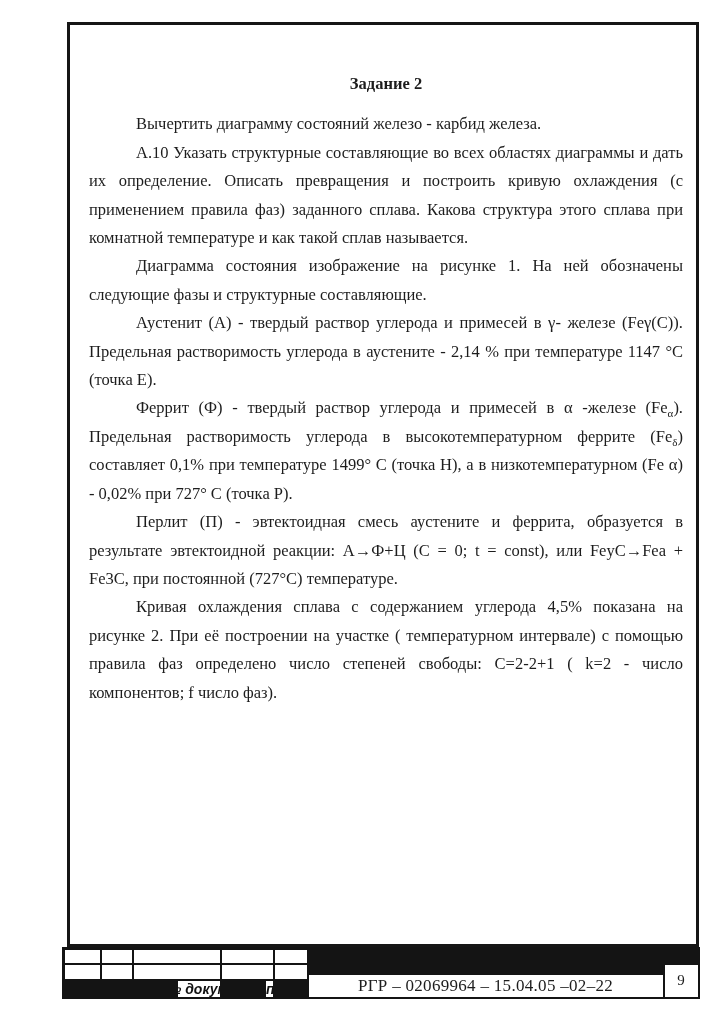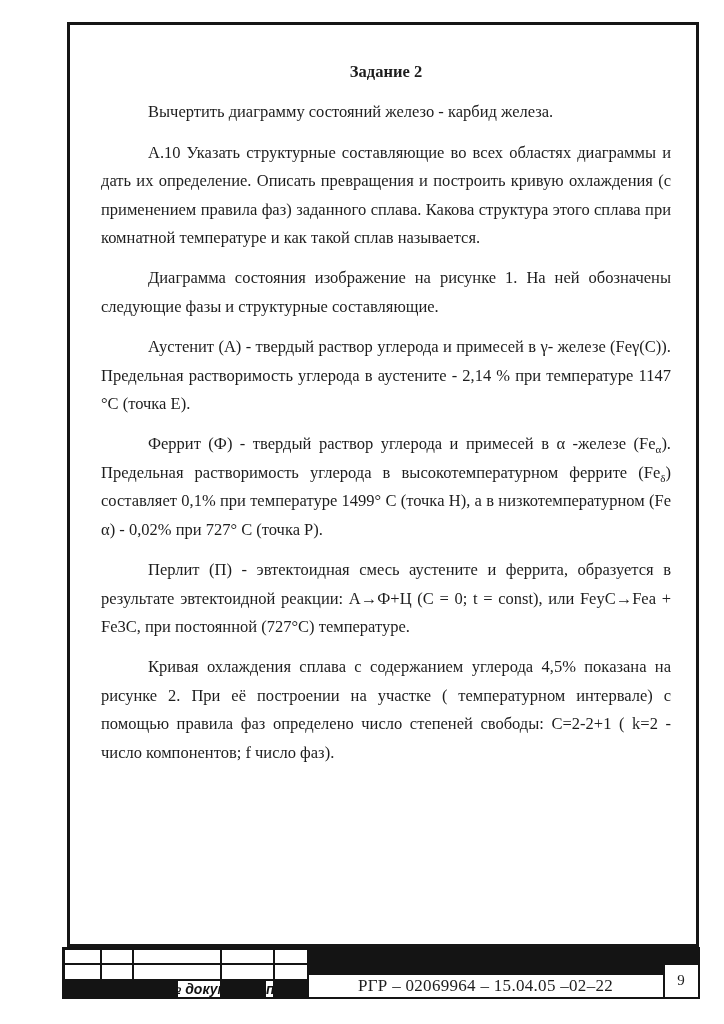--- a/index.html
+++ b/index.html
@@ -15,25 +15,25 @@
     width: 632px; height: 925px;
     border: 3px solid #161616;
     box-sizing: border-box;
     background: #ffffff;
   }
   .textarea {
     position: absolute; left: 89px; top: 58px; width: 594px;
     font-size: 16.5px; line-height: 28.4px;
   }
   .doc-title {
-    margin: 0; text-align: center; font-weight: bold;
+    margin: 12px; text-align: center; font-weight: bold;
     font-size: 16.5px; line-height: 28.4px;
   }
   .para {
-    margin: 12px; text-align: justify; text-indent: 47px;
+    margin: 0; text-align: justify; text-indent: 47px;
   }
   .para sub { font-size: 11px; line-height: 0; }
 
   
   .titleblock {
     position: absolute; left: 62px; top: 947px;
     width: 638px; height: 52px;
     background: #141414;
     display: grid;
     grid-template-columns: 35px 30px 86px 51px 32px 1fr 33px;

